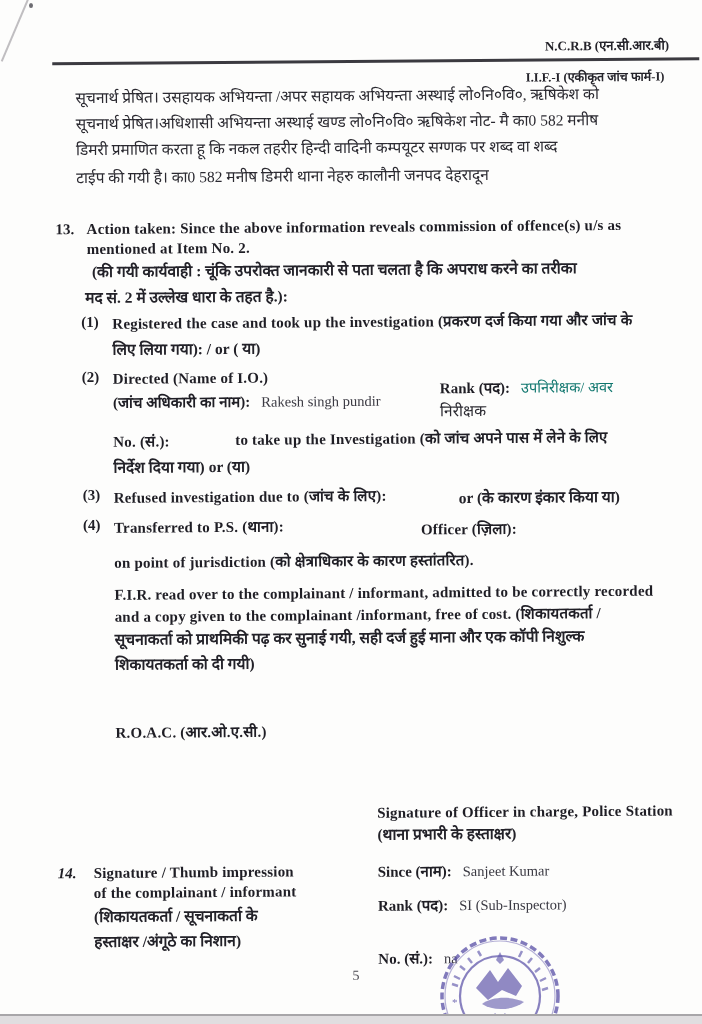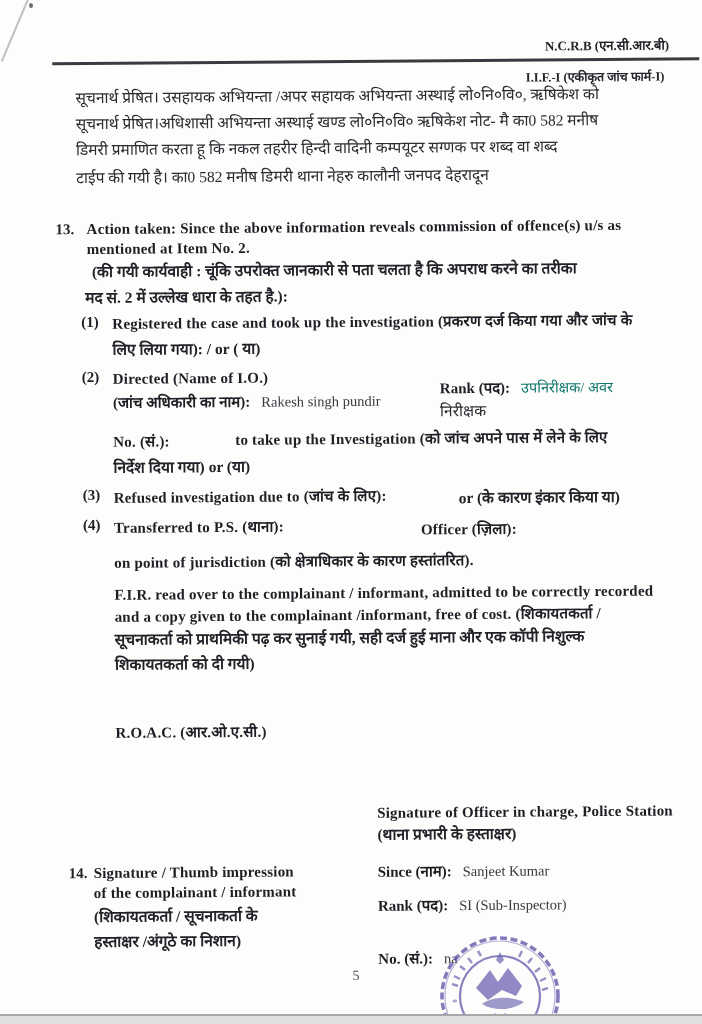--- a/index.html
+++ b/index.html
@@ -87,21 +87,21 @@
     <div class="line en-b" style="left:113px; top:584px;">F.I.R. read over to the complainant / informant, admitted to be correctly recorded</div>
     <div class="line en-b" style="left:113px; top:606px;">and a copy given to the complainant /informant, free of cost. (शिकायतकर्ता /</div>
     <div class="line hi-b" style="left:113px; top:628px;">सूचनाकर्ता को प्राथमिकी पढ़ कर सुनाई गयी, सही दर्ज हुई माना और एक कॉपी निशुल्क</div>
     <div class="line hi-b" style="left:113px; top:653px;">शिकायतकर्ता को दी गयी)</div>
 
     <div class="line en-b" style="left:113px; top:694px;margin-top:28px;">R.O.A.C. (आर.ओ.ए.सी.)</div>
 
     <div class="line en-b" style="left:374px; top:804px;">Signature of Officer in charge, Police Station</div>
     <div class="line hi-b" style="left:374px; top:825px;">(थाना प्रभारी के हस्ताक्षर)</div>
 
-    <div class="line num" style="left:65px; top:862px;">14.</div>
+    <div class="line num" style="left:54px; top:862px;font-style:italic;">14.</div>
     <div class="line en-b" style="left:90px; top:862px;">Signature / Thumb impression</div>
     <div class="line en-b" style="left:90px; top:882px;">of the complainant / informant</div>
     <div class="line hi-b" style="left:90px; top:905px;">(शिकायतकर्ता / सूचनाकर्ता के</div>
     <div class="line hi-b" style="left:90px; top:930px;">हस्ताक्षर /अंगूठे का निशान)</div>
 
     <div class="row" style="left:374px; top:861px;">
       <span class="lbl">Since (नाम):</span>
       <span class="v">Sanjeet Kumar</span>
     </div>
     <div class="row" style="left:374px; top:895px;">

